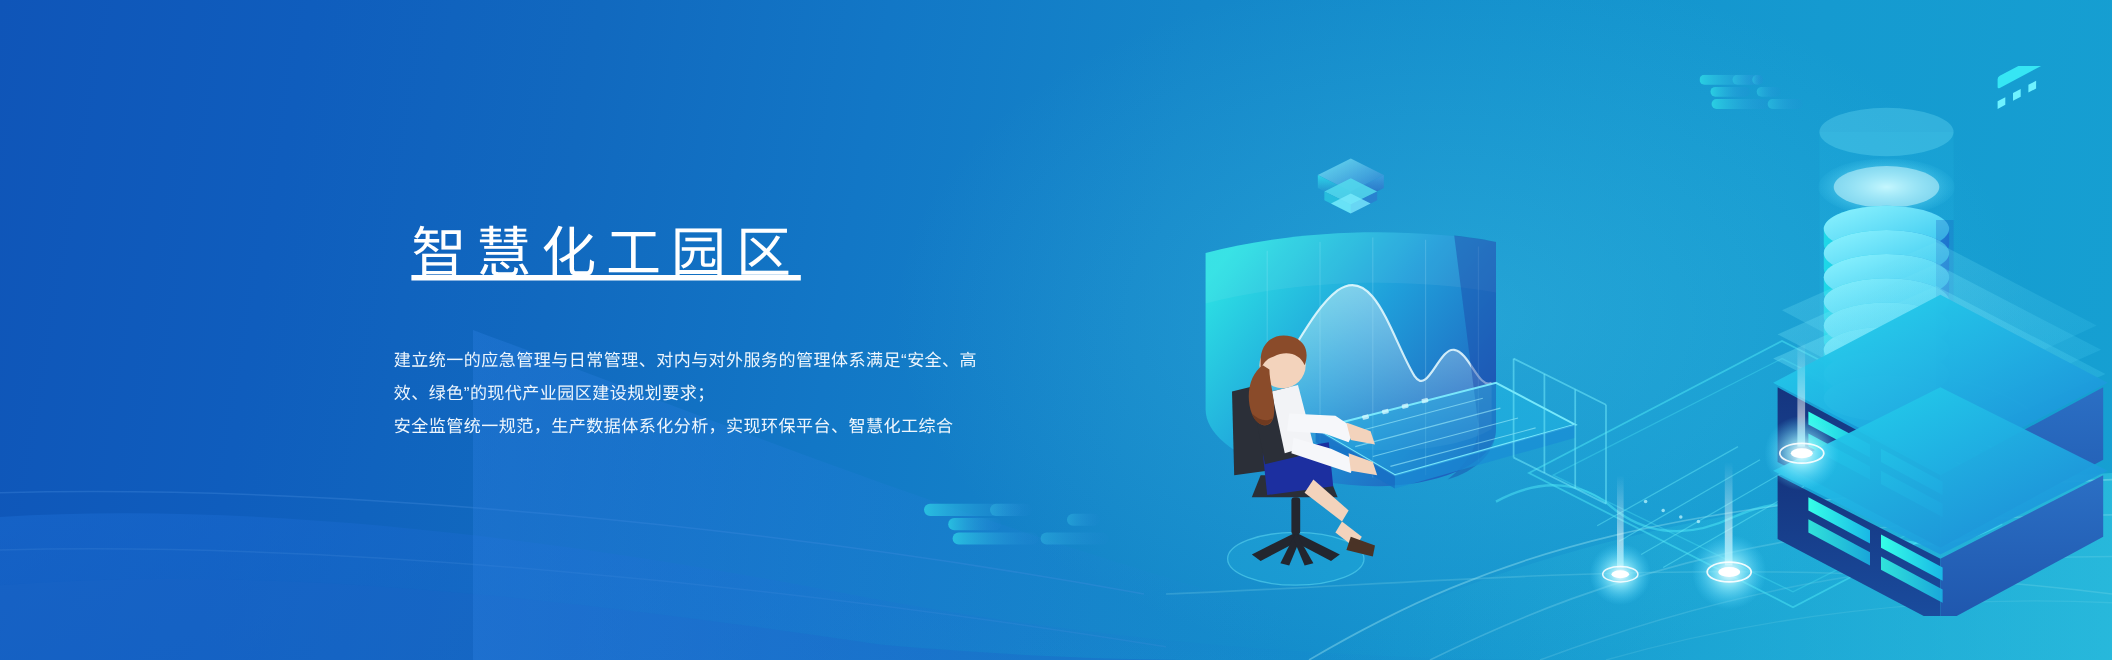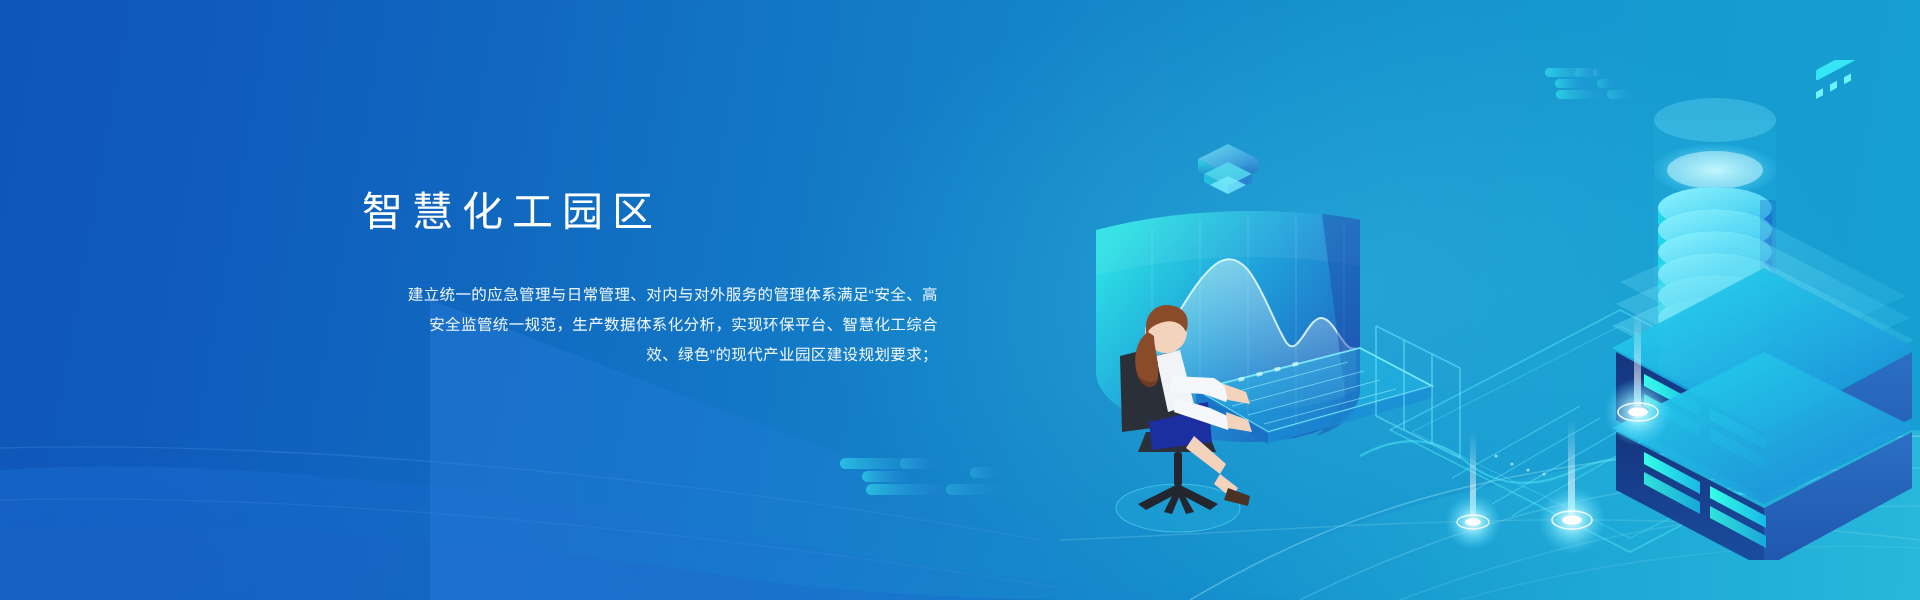--- a/index.html
+++ b/index.html
@@ -51,33 +51,33 @@
   .illustration svg { display: block; }
 
   
   .copy {
     position: absolute;
     left: 358px;
     top: 186px;
     width: 620px;
   }
   .headline {
-    margin: 4px;
-    font-size: 41px;
+    margin: 16px;
+    font-size: 50px;
     line-height: 1.12;
     font-weight: 400;
     letter-spacing: 9px;
     color: #ffffff;
     white-space: nowrap;
+    text-decoration: underline;
   }
   .body-copy {
     margin: 0;
     padding-top: 40px;
     width: 580px;
-    text-align: right;
   }
   .body-line {
     display: block;
     font-size: 15.5px;
     line-height: 30px;
     color: #eef6fd;
     letter-spacing: 0.4px;
     white-space: nowrap;
   }
 </style>
@@ -516,18 +516,18 @@
                  C100,304 94,288 94,276 Z" fill="#8a4b2a"></path>
         <path d="M78,316 C82,328 94,330 97,320 C92,324 84,322 78,316 Z" fill="#6f3a20"></path>
       </g>
     </svg>
   </div>
 
   <div class="copy">
     <h1 class="headline">智慧化工园区</h1>
     <div class="body-copy">
       <span class="body-line">建立统一的应急管理与日常管理、对内与对外服务的管理体系满足“安全、高</span>
+      <span class="body-line">效、绿色”的现代产业园区建设规划要求；</span>
       <span class="body-line">安全监管统一规范，生产数据体系化分析，实现环保平台、智慧化工综合</span>
-      <span class="body-line">效、绿色”的现代产业园区建设规划要求；</span>
     </div>
   </div>
 
 </div>
 
 </body></html>

